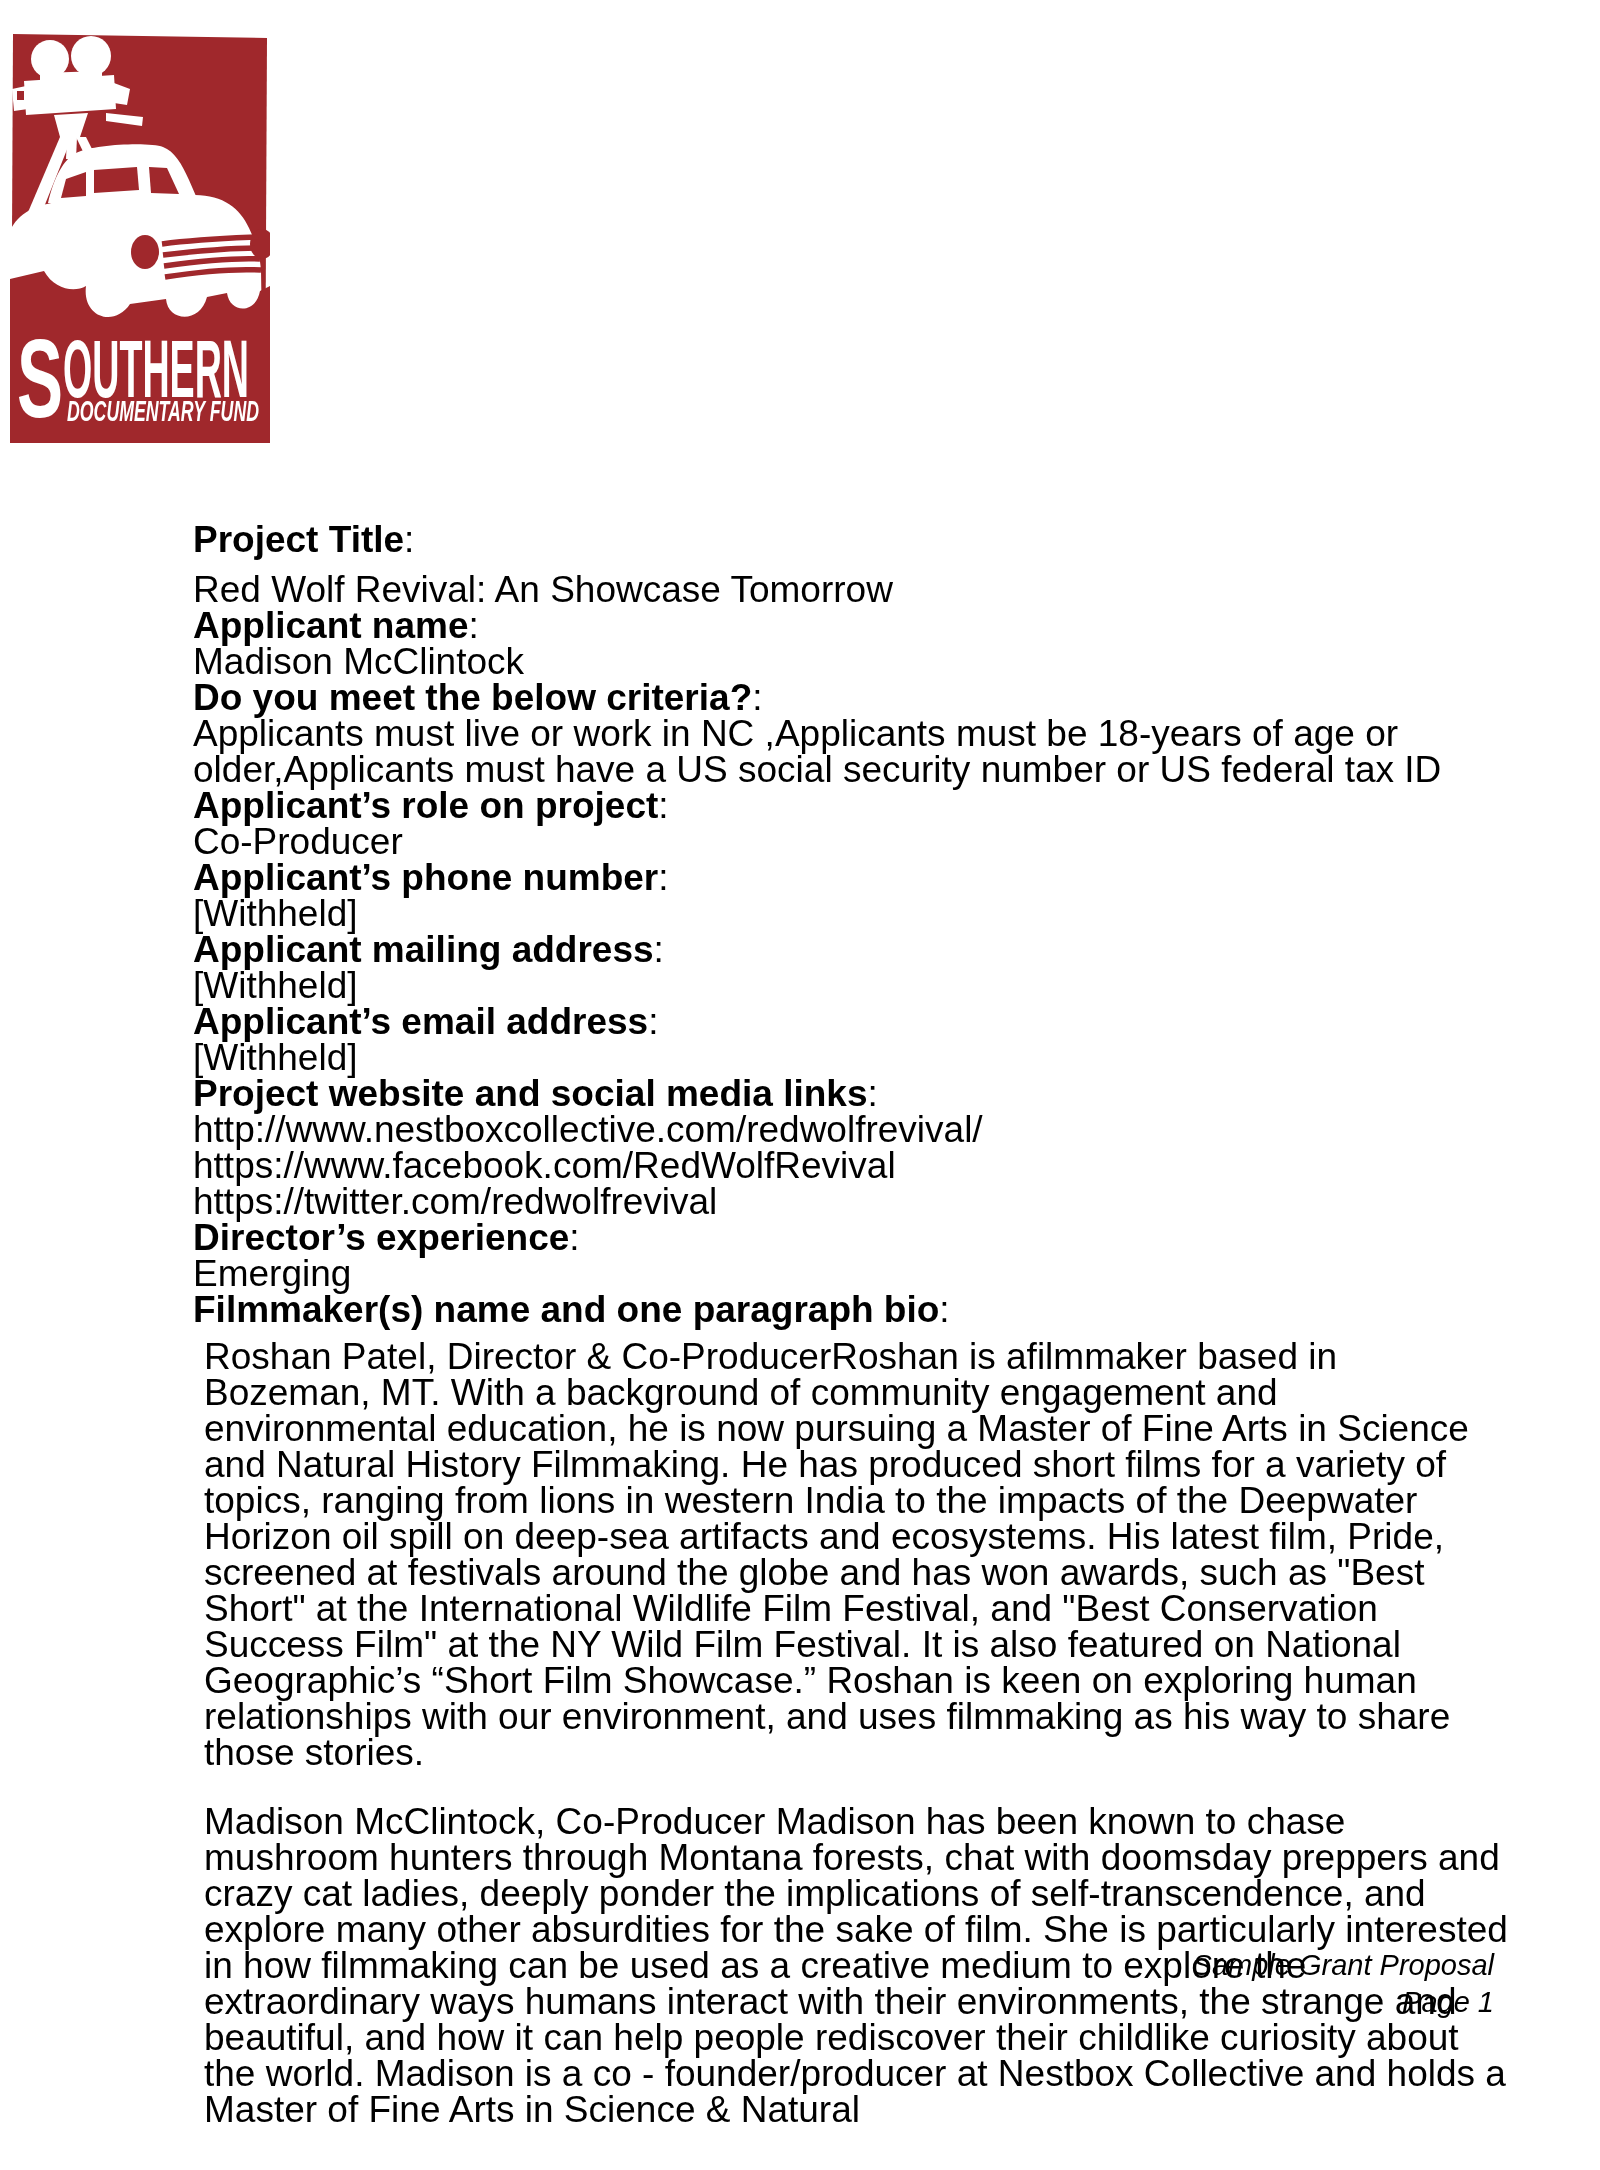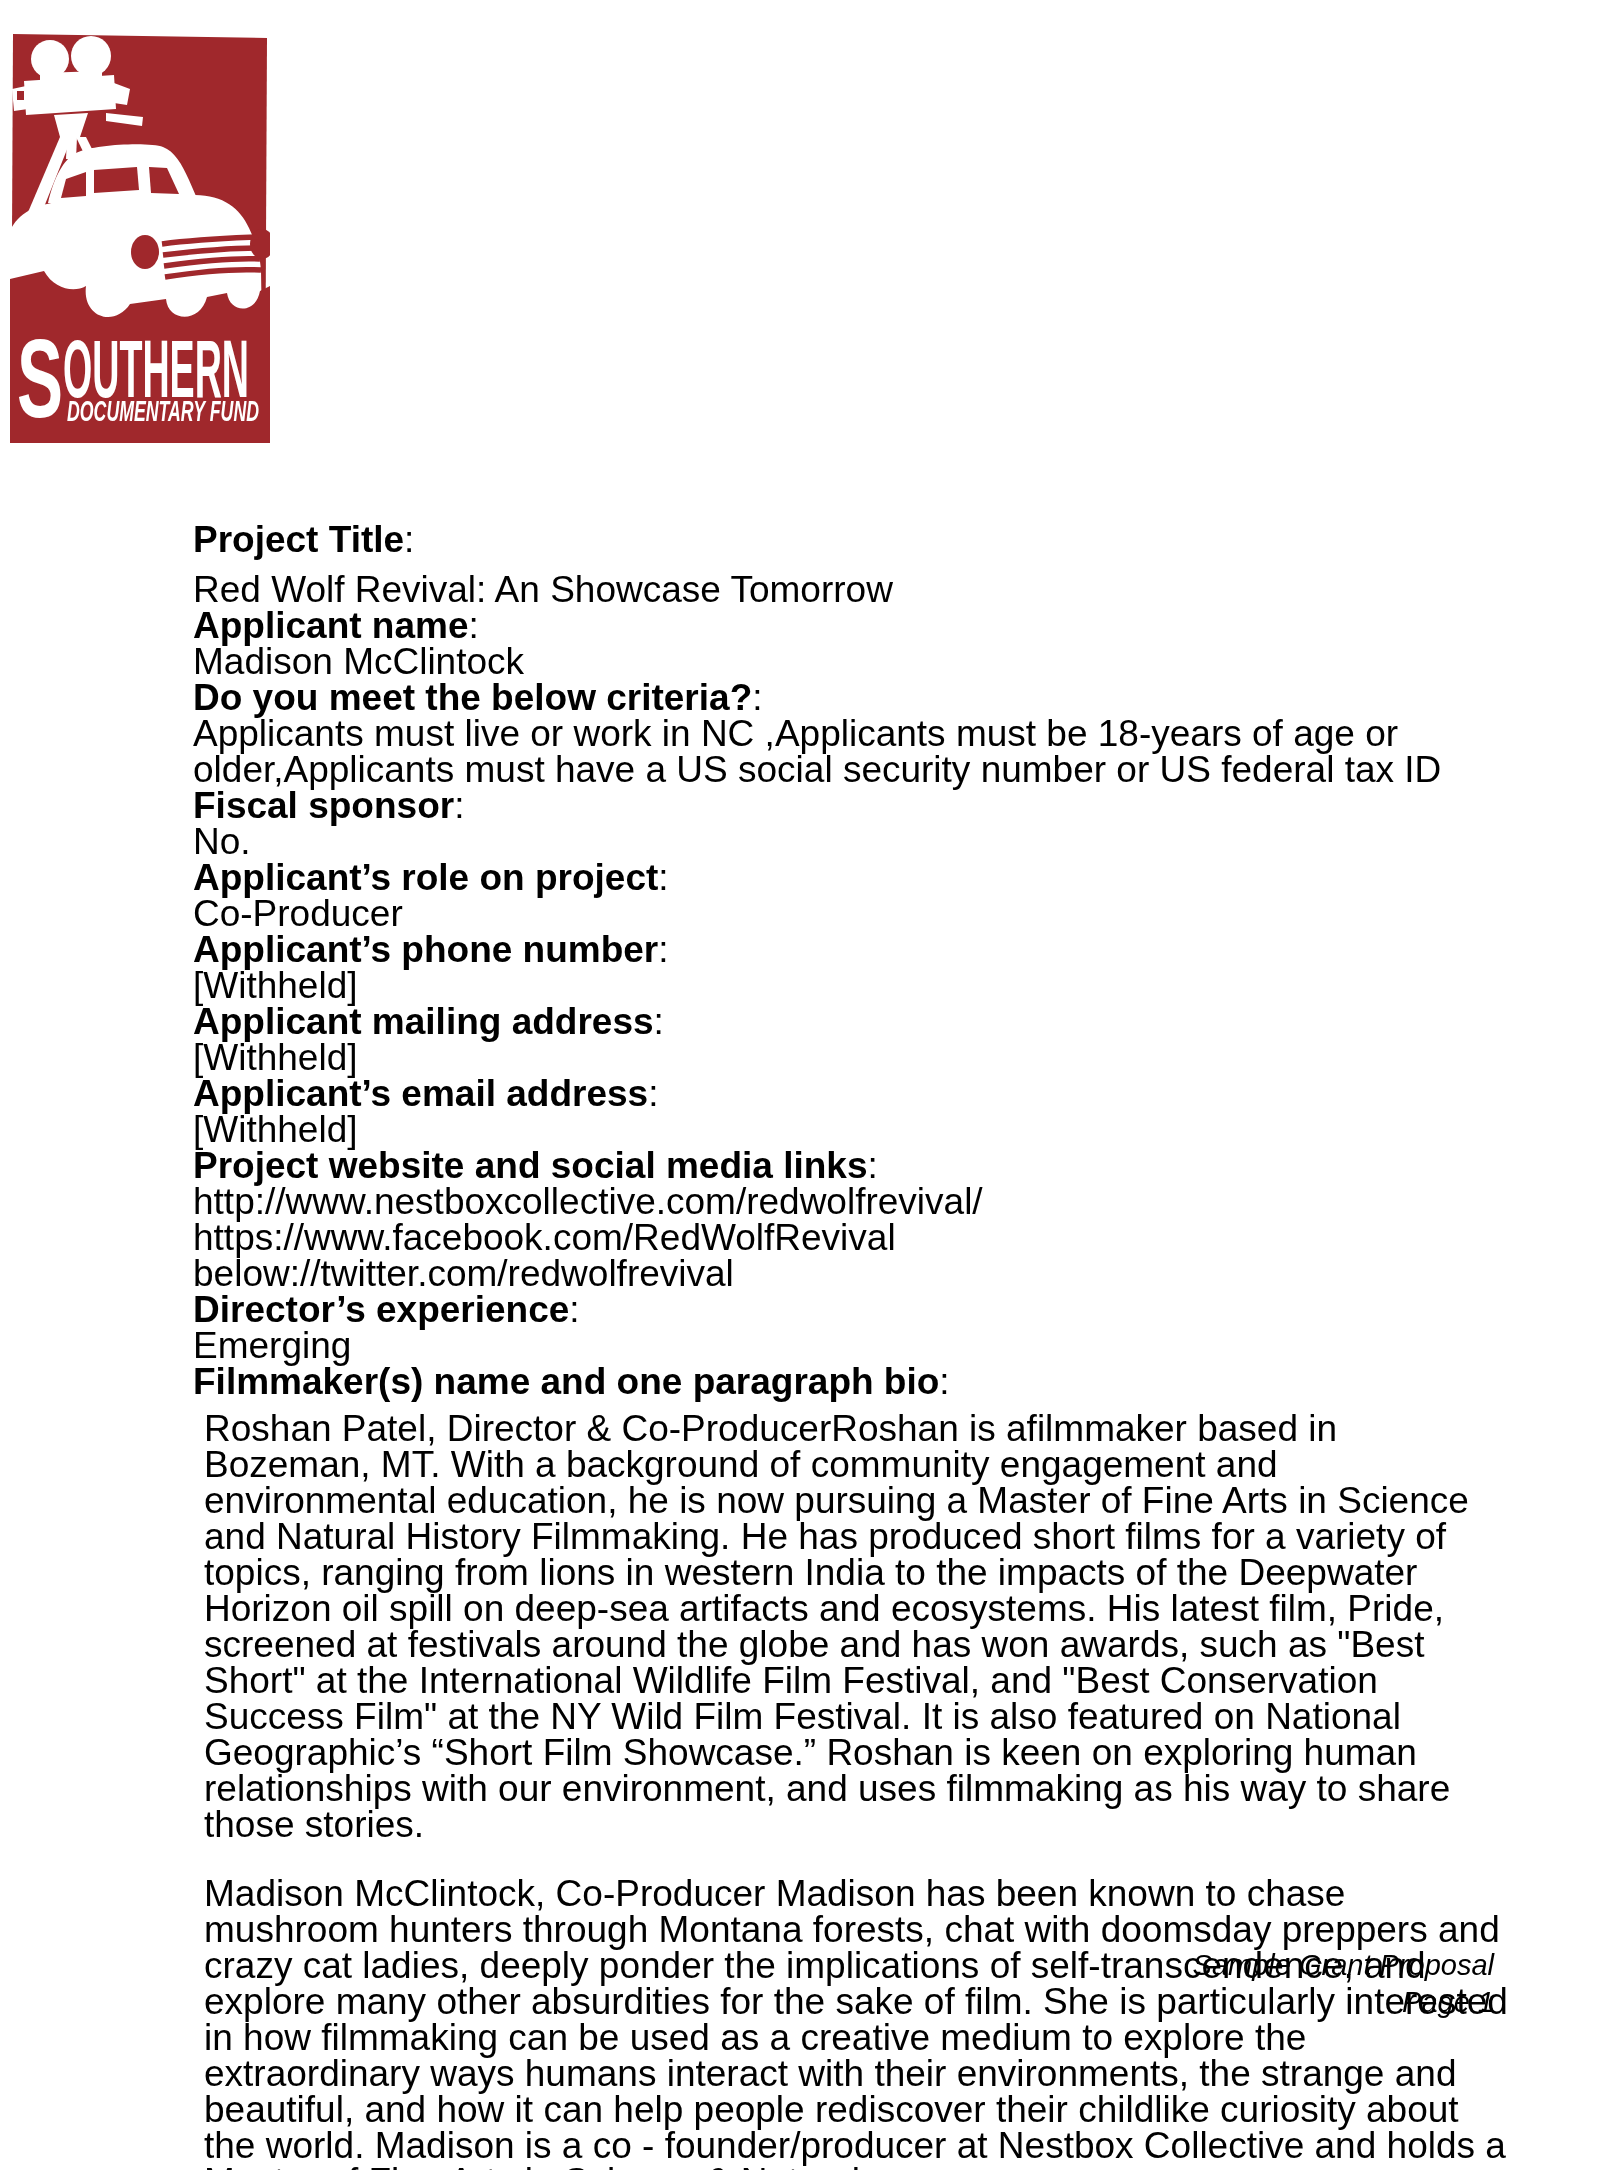--- a/index.html
+++ b/index.html
@@ -101,44 +101,40 @@
       </div>
       <div class="field">
     <div class="label-line"><span class="lbl">Applicant name</span><span class="colon">:</span></div>
   <div class="value-line">Madison McClintock</div>
       </div>
       <div class="field">
     <div class="label-line"><span class="lbl">Do you meet the below criteria?</span><span class="colon">:</span></div>
   <div class="value-line">Applicants must live or work in NC ,Applicants must be 18-years of age or older,Applicants must have a US social security number or US federal tax ID</div>
       </div>
       <div class="field">
-    <div class="label-line"><span class="lbl">Fiscal sponsor</span><span class="colon">:</span></div>
-  <div class="value-line">No.</div>
-      </div>
-      <div class="field">
     <div class="label-line"><span class="lbl">Applicant’s role on project</span><span class="colon">:</span></div>
   <div class="value-line">Co-Producer</div>
       </div>
       <div class="field">
     <div class="label-line"><span class="lbl">Applicant’s phone number</span><span class="colon">:</span></div>
   <div class="value-line">[Withheld]</div>
       </div>
       <div class="field">
     <div class="label-line"><span class="lbl">Applicant mailing address</span><span class="colon">:</span></div>
   <div class="value-line">[Withheld]</div>
       </div>
       <div class="field">
     <div class="label-line"><span class="lbl">Applicant’s email address</span><span class="colon">:</span></div>
   <div class="value-line">[Withheld]</div>
       </div>
       <div class="field">
     <div class="label-line"><span class="lbl">Project website and social media links</span><span class="colon">:</span></div>
   <div class="value-line">http://www.nestboxcollective.com/redwolfrevival/</div>
         <div class="value-line">https://www.facebook.com/RedWolfRevival</div>
-        <div class="value-line">below://twitter.com/redwolfrevival</div>
+        <div class="value-line">https://twitter.com/redwolfrevival</div>
       </div>
       <div class="field">
     <div class="label-line"><span class="lbl">Director’s experience</span><span class="colon">:</span></div>
   <div class="value-line">Emerging</div>
       </div>
       <div class="field">
     <div class="label-line"><span class="lbl">Filmmaker(s) name and one paragraph bio</span><span class="colon">:</span></div>
   </div>
     </div>
   <div id="bio-host">

